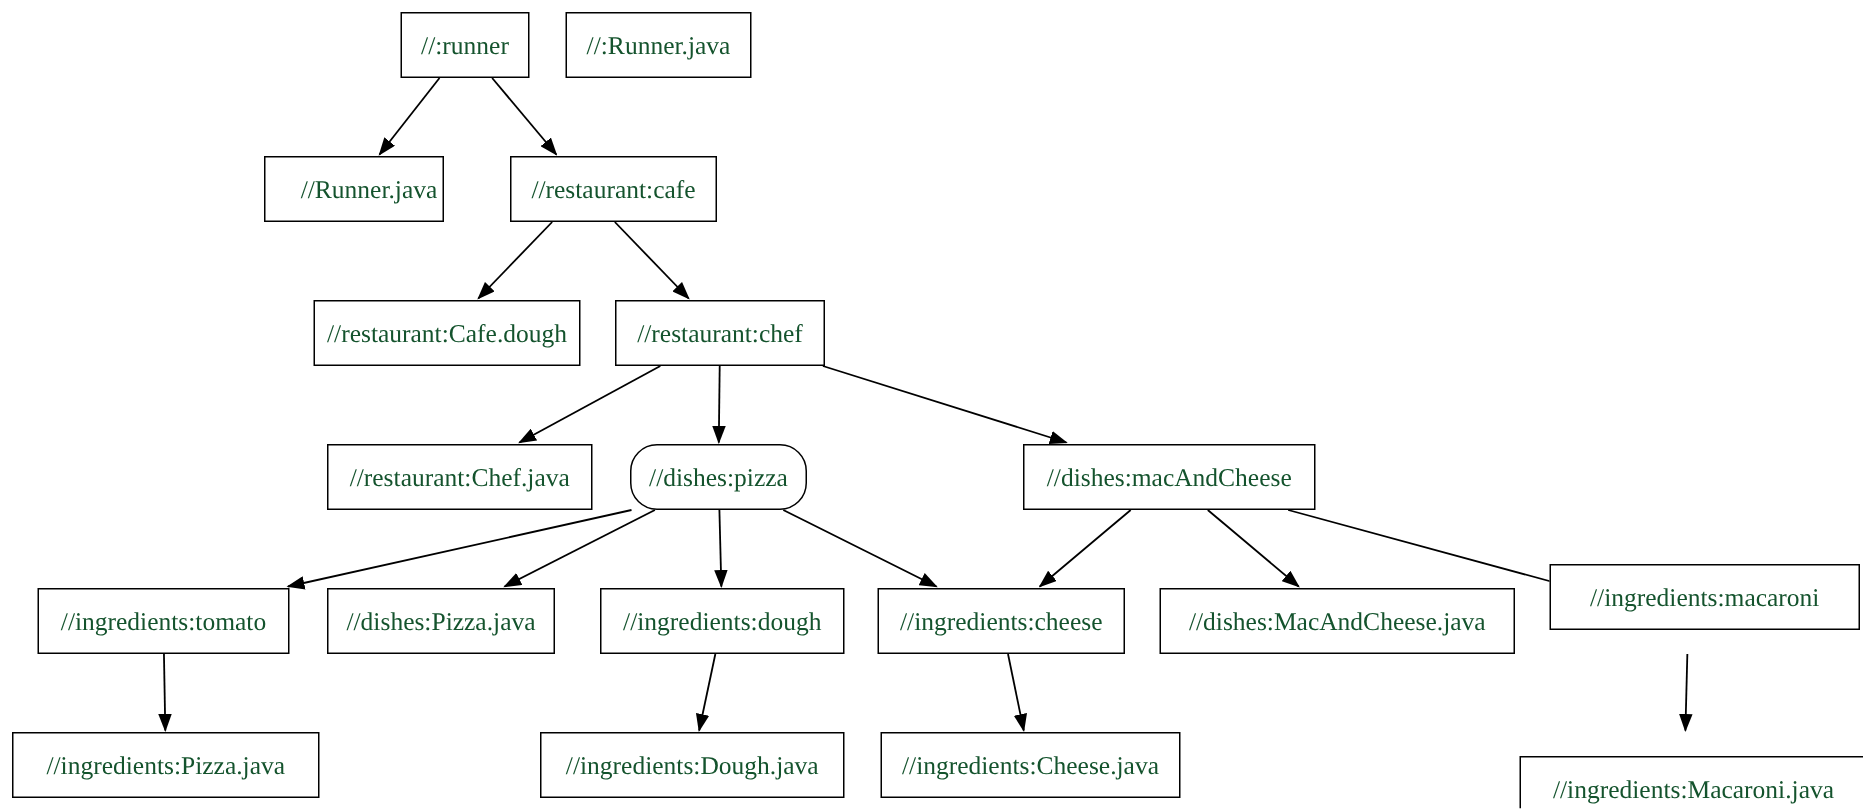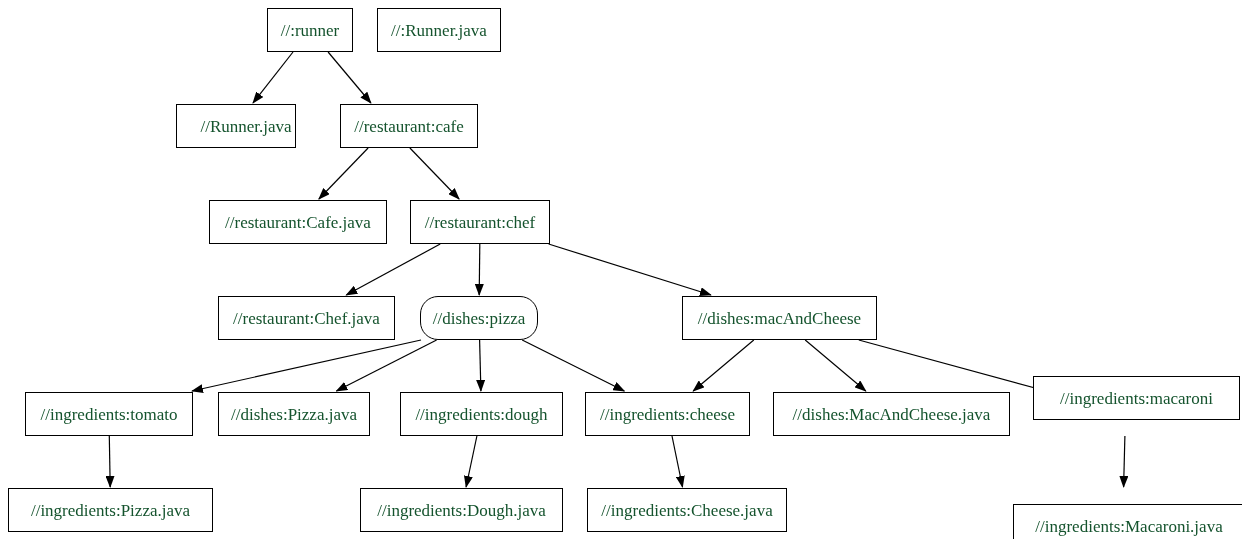--- a/index.html
+++ b/index.html
@@ -74,21 +74,21 @@
     <div class="node" style="left: 377px; top: 8px; width: 124px; height: 44px;">
       <span class="node-label">//:Runner.java</span>
     </div>
     <div class="node" style="left: 176px; top: 104px; width: 120px; height: 44px; padding-left: 20px;">
       <span class="node-label">//Runner.java</span>
     </div>
     <div class="node" style="left: 320px; top: 104px; width: 138px; height: 44px; margin-left: 20px;">
       <span class="node-label">//restaurant:cafe</span>
     </div>
     <div class="node" style="left: 209px; top: 200px; width: 178px; height: 44px;">
-      <span class="node-label">//restaurant:Cafe.java</span>
+      <span class="node-label">//restaurant:Cafe.dough</span>
     </div>
     <div class="node" style="left: 410px; top: 200px; width: 140px; height: 44px;">
       <span class="node-label">//restaurant:chef</span>
     </div>
     <div class="node" style="left: 218px; top: 296px; width: 177px; height: 44px;">
       <span class="node-label">//restaurant:Chef.java</span>
     </div>
     <div class="node" style="left: 420px; top: 296px; width: 118px; height: 44px; border-radius: 18px;">
       <span class="node-label">//dishes:pizza</span>
     </div>

